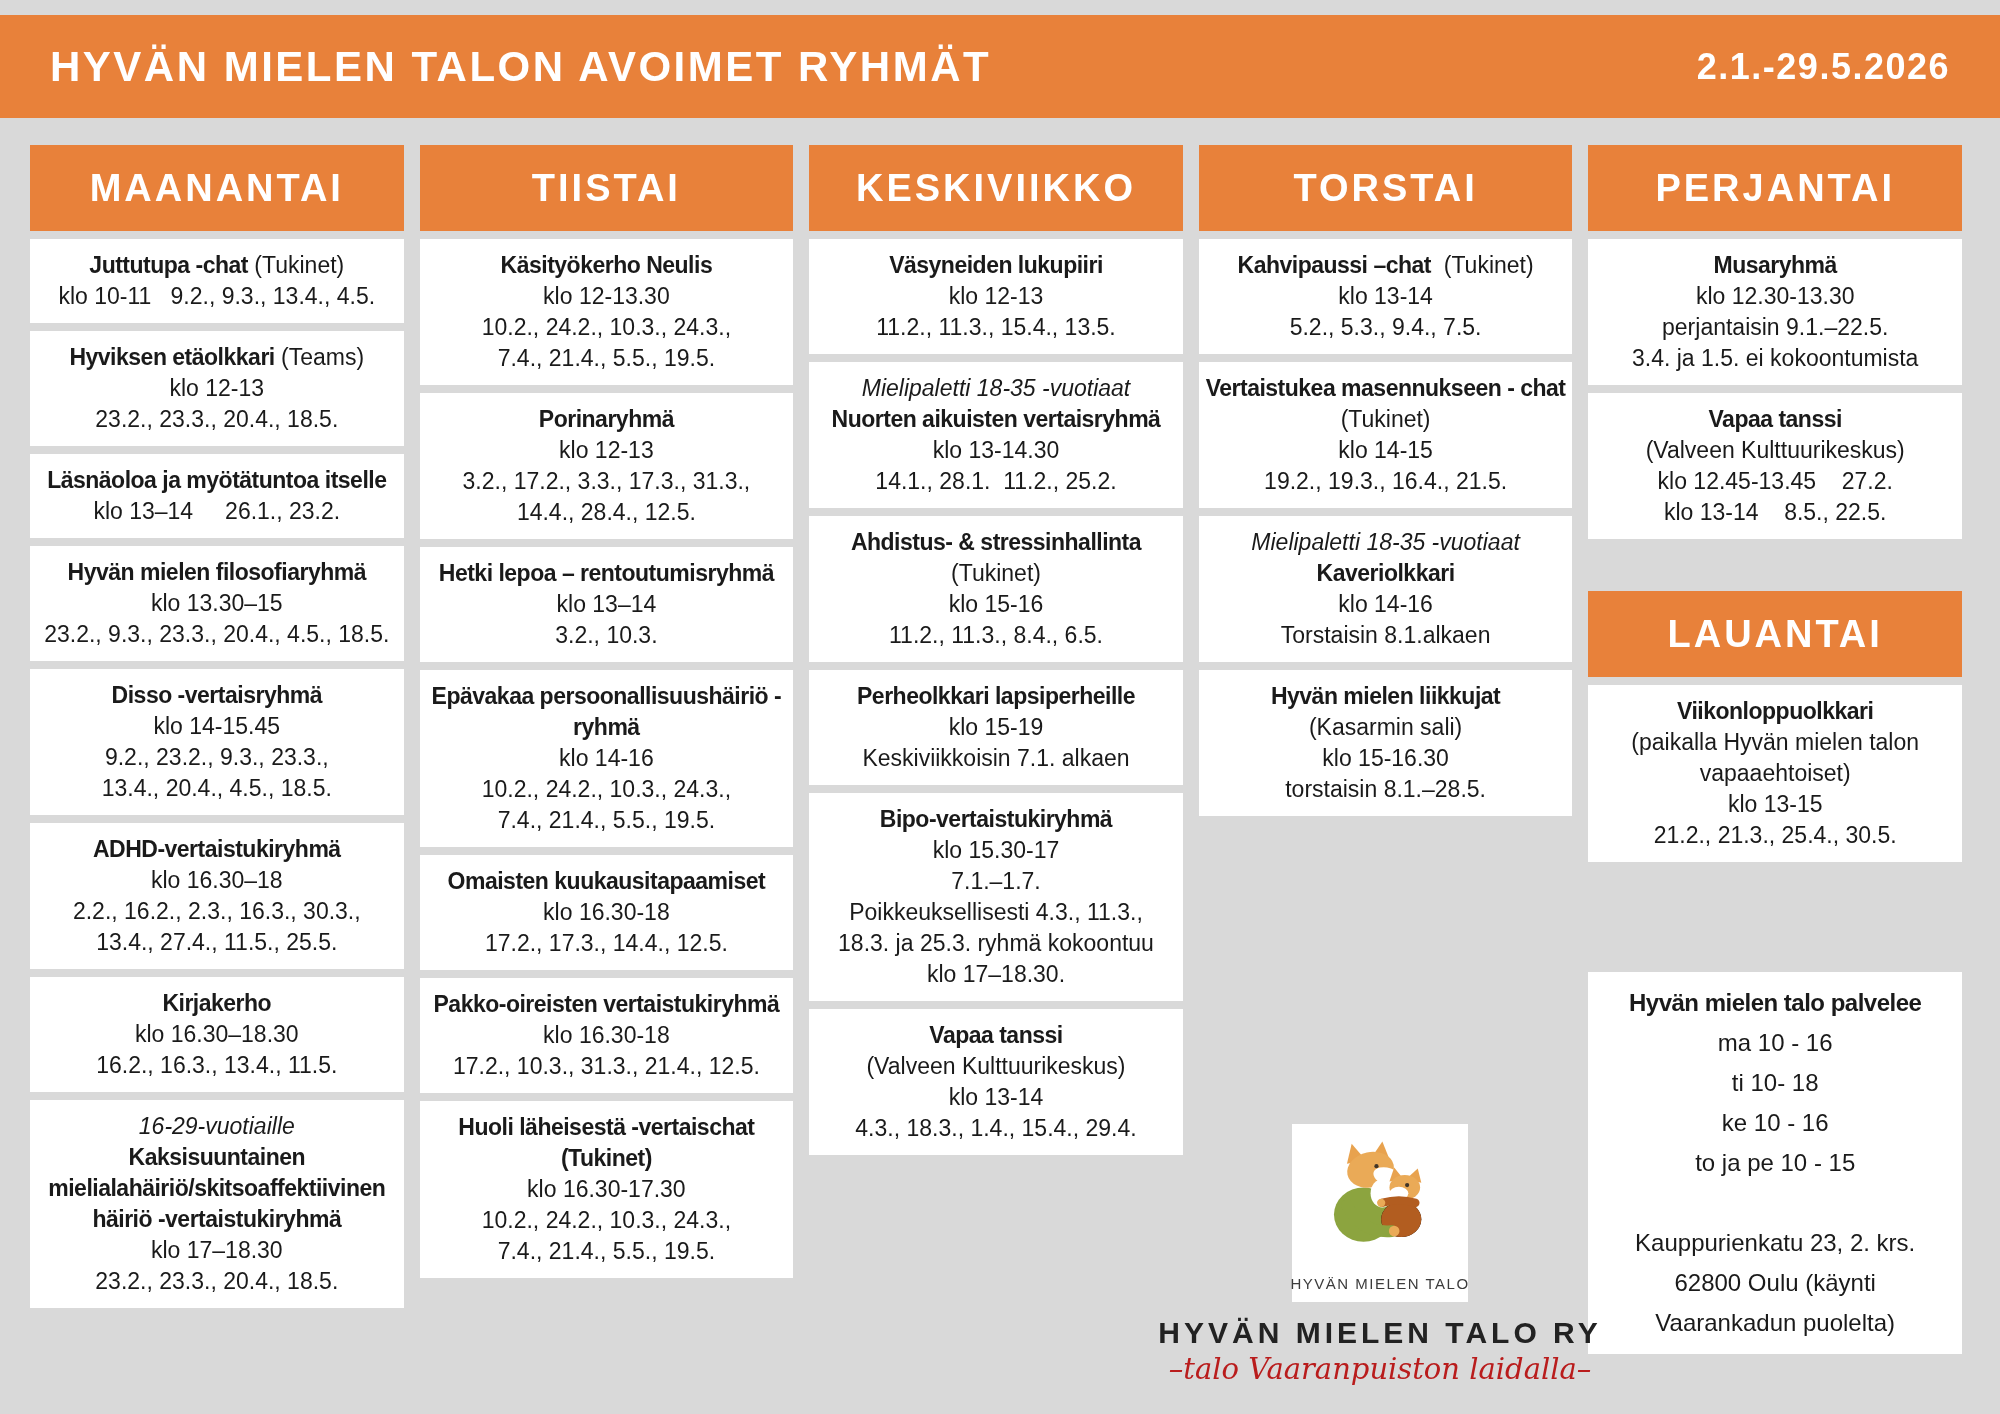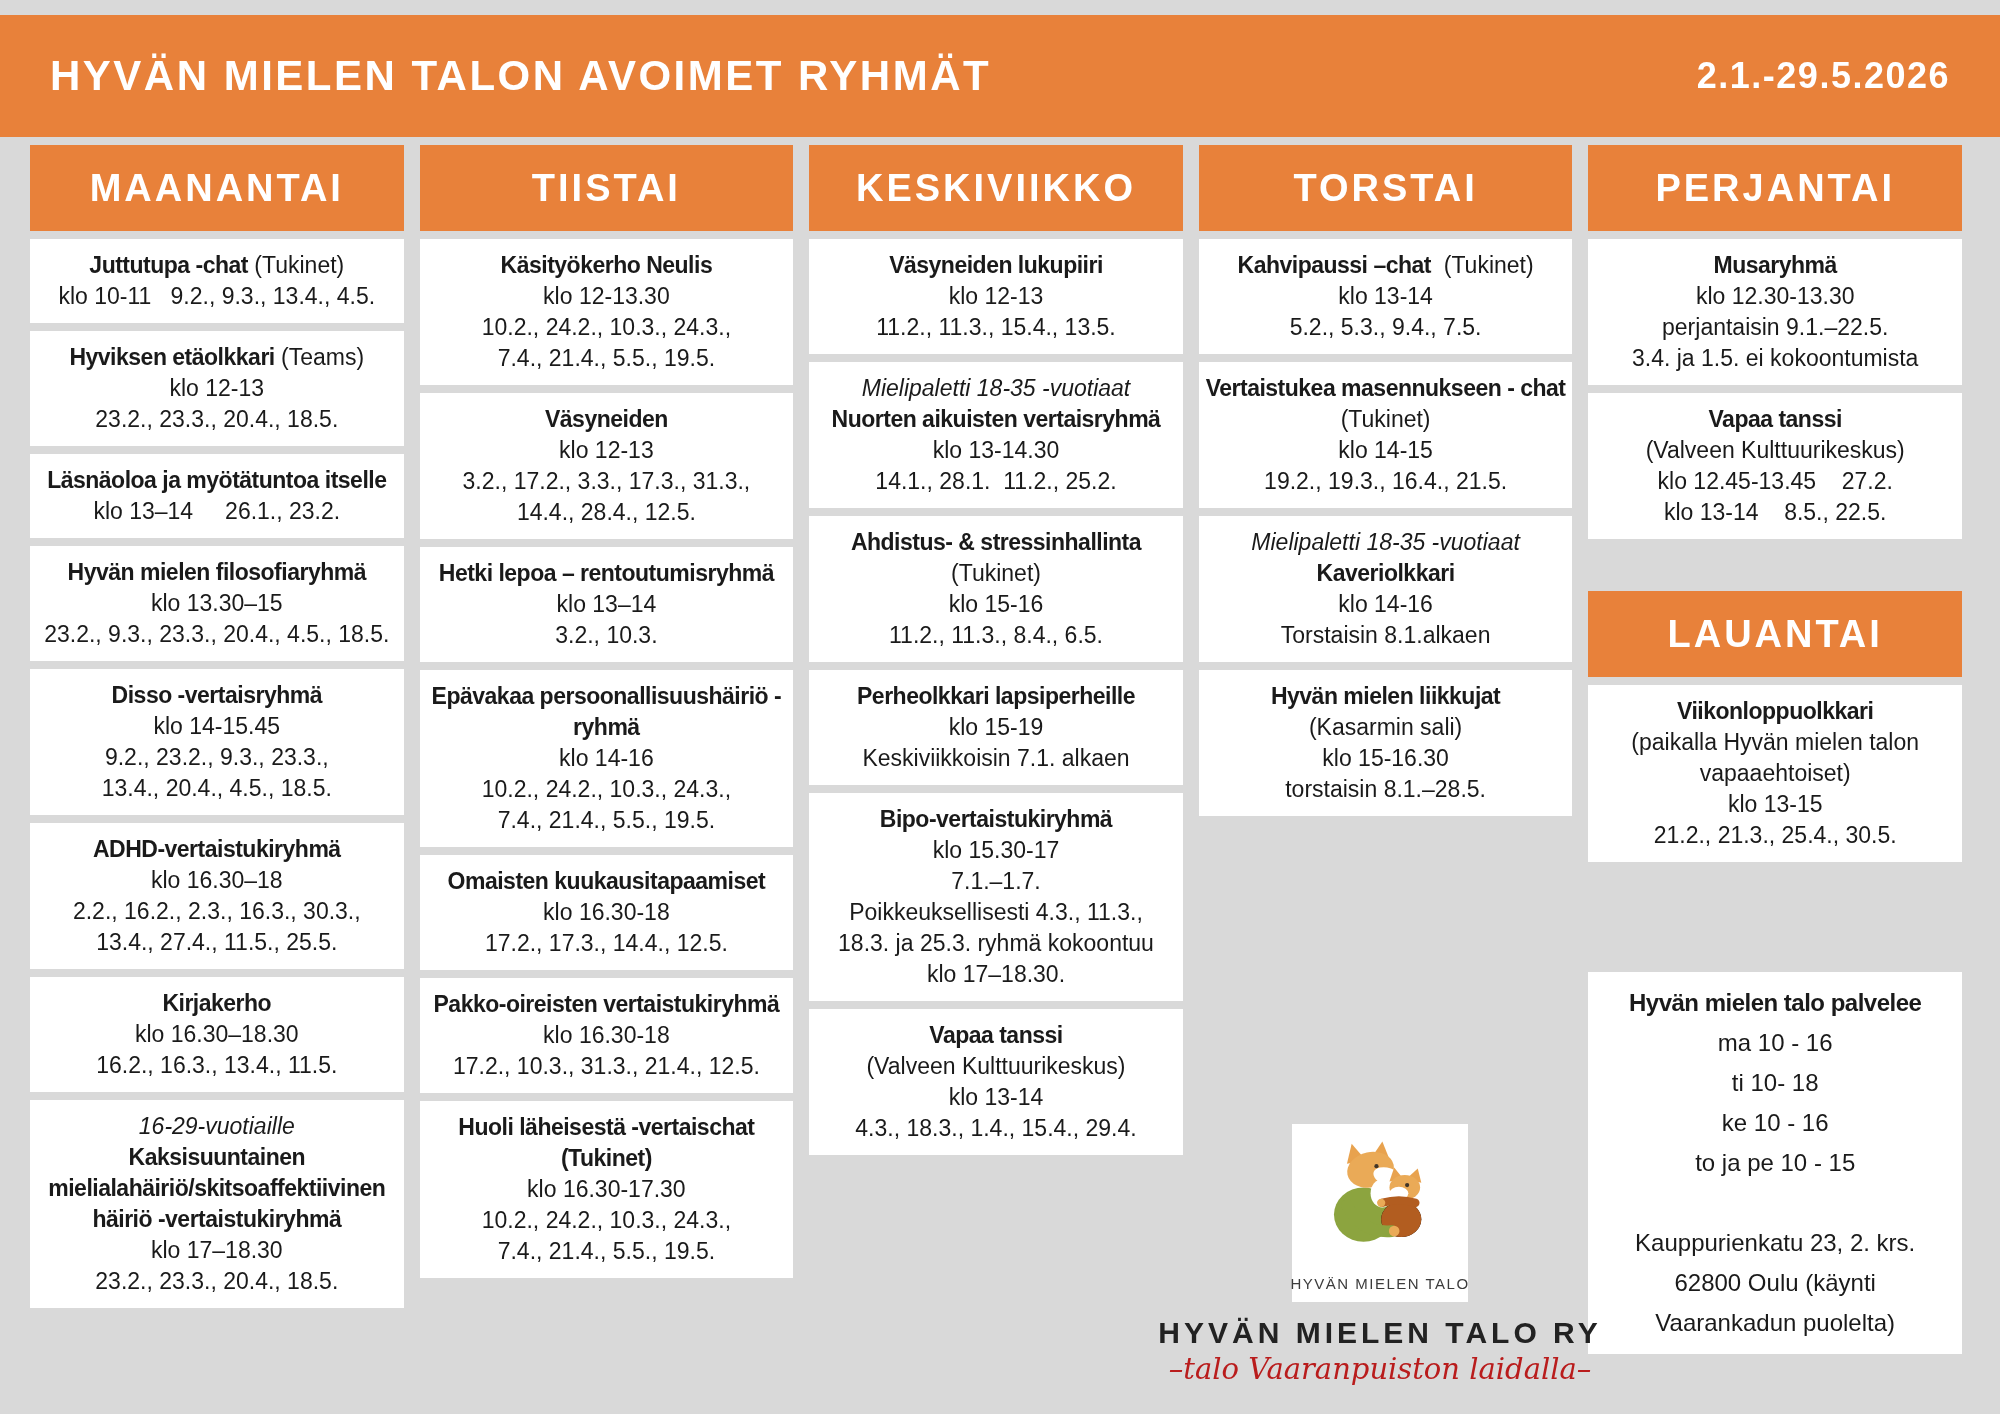--- a/index.html
+++ b/index.html
@@ -3,21 +3,21 @@
 <meta charset="utf-8">
 <style>
   html,body{margin:0;padding:0;}
   body{
     width:2000px;height:1414px;position:relative;overflow:hidden;
     background:#d9d9d9;
     font-family:"Liberation Sans", sans-serif;
     color:#1a1a1a;
   }
   .topbar{
-    position:absolute;top:15px;left:0;width:2000px;height:122px;
+    position:absolute;top:15px;left:0;width:2000px;height:103px;
     background:#e8813a;color:#ffffff;
     display:flex;align-items:center;justify-content:space-between;
     box-sizing:border-box;padding:0 50px;
   }
   .topbar h1{
     margin:0;font-size:42px;font-weight:bold;letter-spacing:2.5px;white-space:nowrap;
   }
   .daterange{font-size:36px;font-weight:bold;letter-spacing:1.5px;white-space:nowrap;}
   .grid{
     position:absolute;top:145px;left:30px;width:1932px;
@@ -116,21 +116,21 @@
     </section>
     <section class="col">
       <div class="day-header"><span>TIISTAI</span></div>
       <div class="card">
         <div class="line"><span class="b">Käsityökerho Neulis</span></div>
         <div class="line"><span class="r">klo 12-13.30</span></div>
         <div class="line"><span class="r">10.2., 24.2., 10.3., 24.3.,</span></div>
         <div class="line"><span class="r">7.4., 21.4., 5.5., 19.5.</span></div>
       </div>
       <div class="card">
-        <div class="line"><span class="b">Väsyneiden</span></div>
+        <div class="line"><span class="b">Porinaryhmä</span></div>
         <div class="line"><span class="r">klo 12-13</span></div>
         <div class="line"><span class="r">3.2., 17.2., 3.3., 17.3., 31.3.,</span></div>
         <div class="line"><span class="r">14.4., 28.4., 12.5.</span></div>
       </div>
       <div class="card">
         <div class="line"><span class="b">Hetki lepoa – rentoutumisryhmä</span></div>
         <div class="line"><span class="r">klo 13–14</span></div>
         <div class="line"><span class="r">3.2., 10.3.</span></div>
       </div>
       <div class="card">

